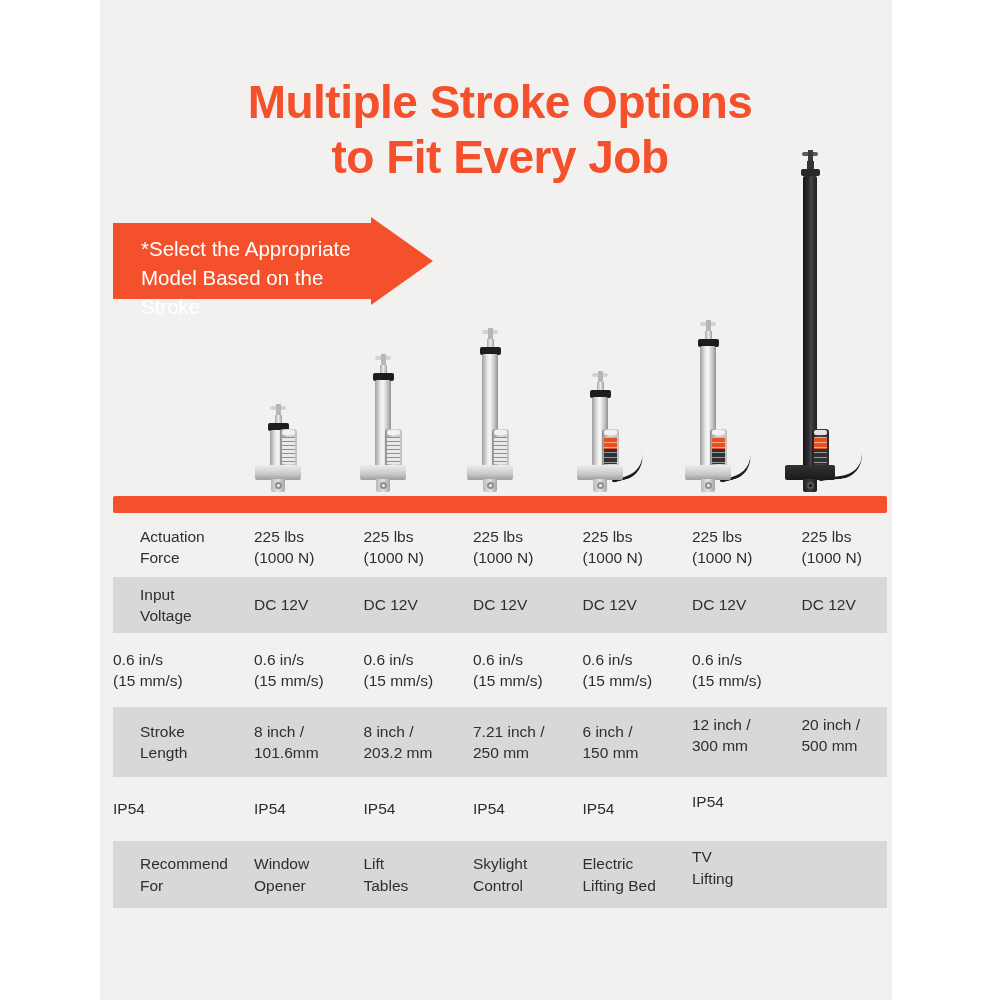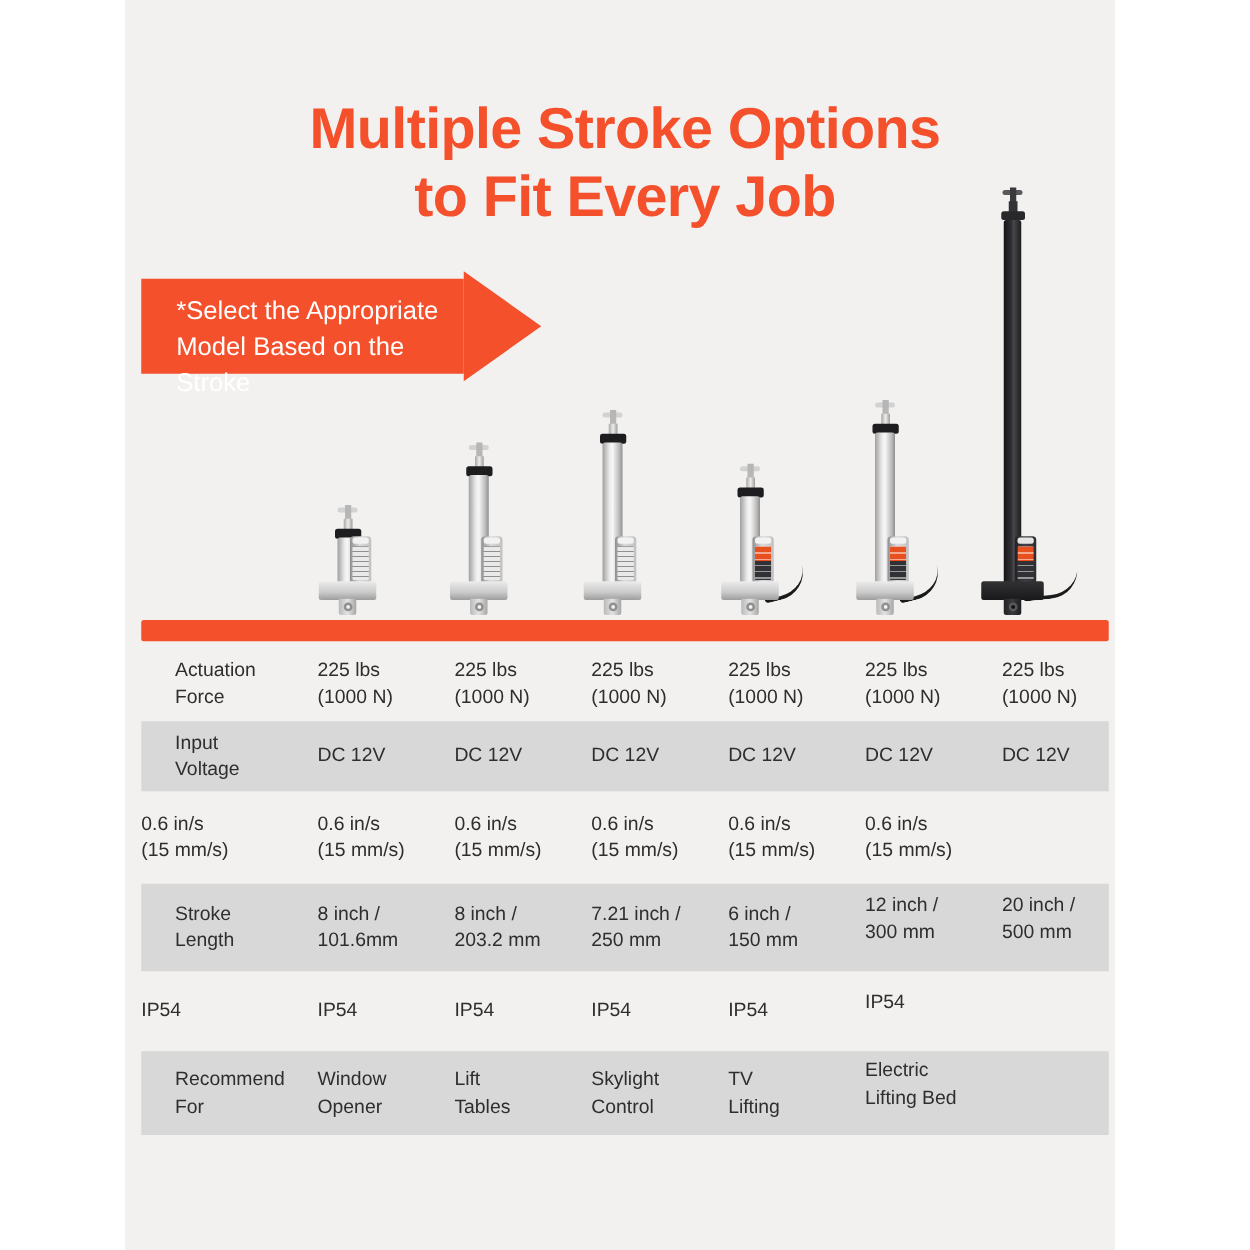--- a/index.html
+++ b/index.html
@@ -275,21 +275,21 @@
 
       <div class="row lift-tail">
         <div class="cell label">Recommend
 For</div>
         <div class="cell">Window
 Opener</div>
         <div class="cell">Lift
 Tables</div>
         <div class="cell">Skylight
 Control</div>
+        <div class="cell">Electric
+Lifting Bed</div>
         <div class="cell">TV
 Lifting</div>
-        <div class="cell">Electric
-Lifting Bed</div>
       </div>
 
     </div>
   </div>
 </div>
 
 </body></html>

